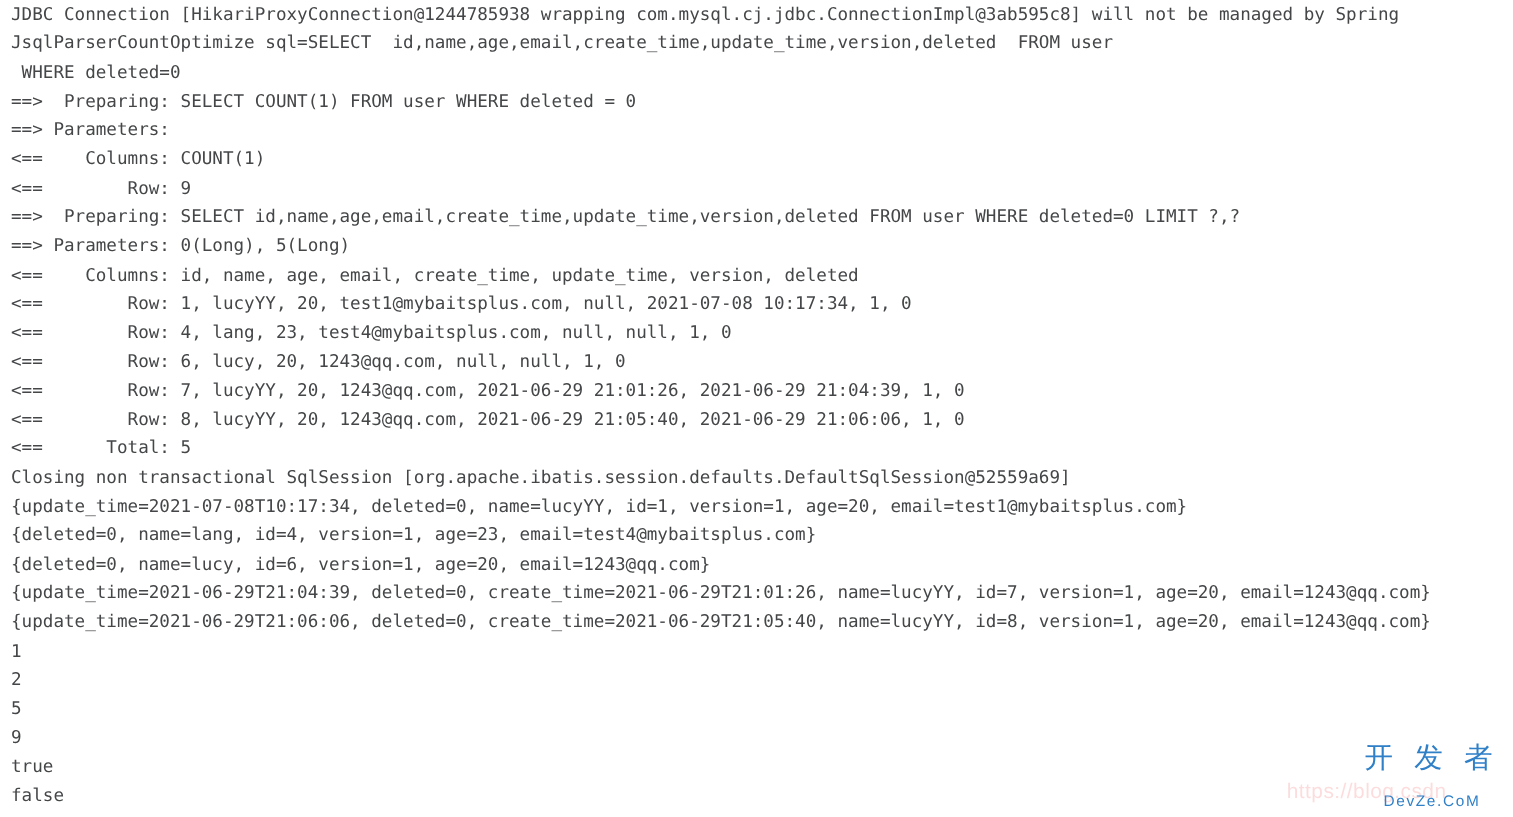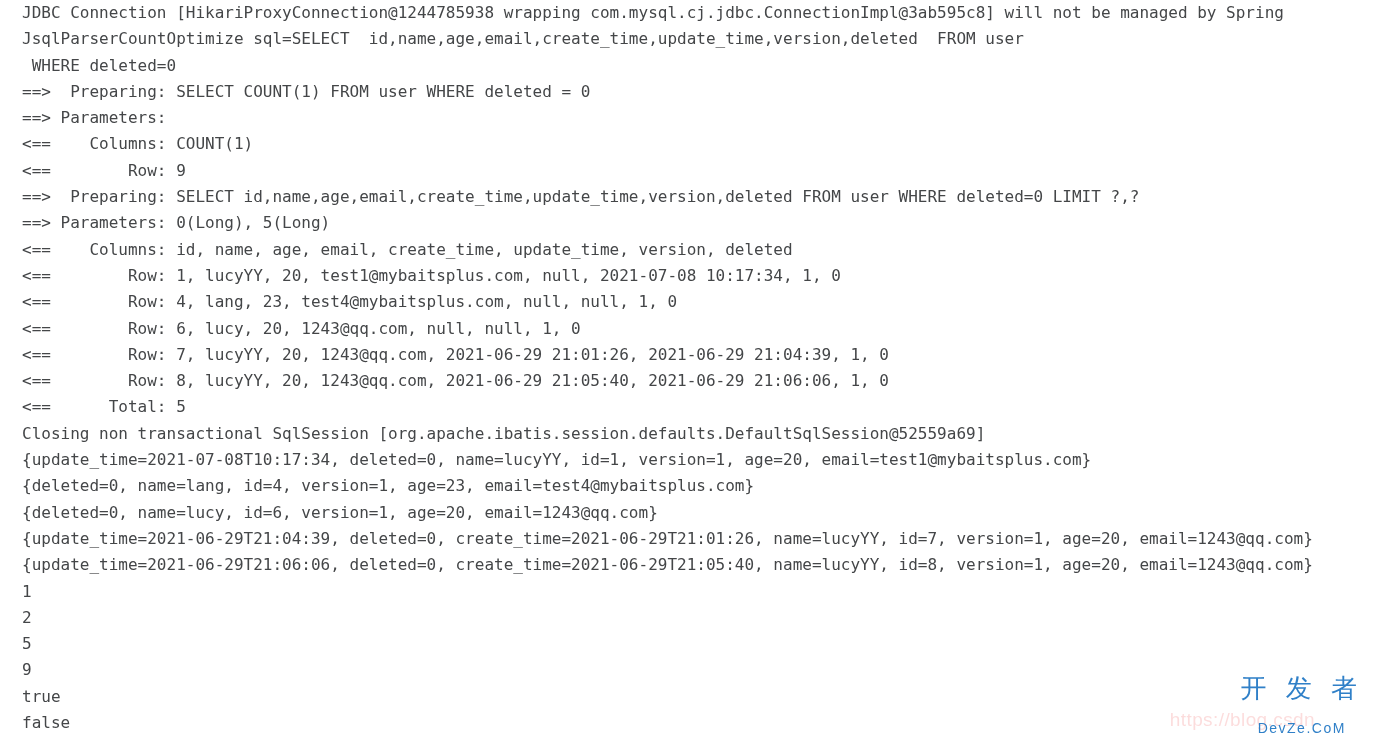--- a/index.html
+++ b/index.html
@@ -10,21 +10,21 @@
     background: #ffffff;
     font-family: "Consolas", "Menlo", "Monaco", monospace;
     font-size: 16px;
     line-height: 26.3px;
     color: #444648;
     overflow: hidden;
     position: relative;
   }
   .log-output {
     white-space: pre;
-    padding: 0px 15px 0 22px;
+    padding: 0px 15px 0 10px;
     letter-spacing: 0.0px;
   }
   .watermark-faint {
     position: absolute;
     right: 60px;
     bottom: 10px;
     color: #ef4444;
     font-size: 19px;
     opacity: 0.18;
     font-family: Arial, sans-serif;

